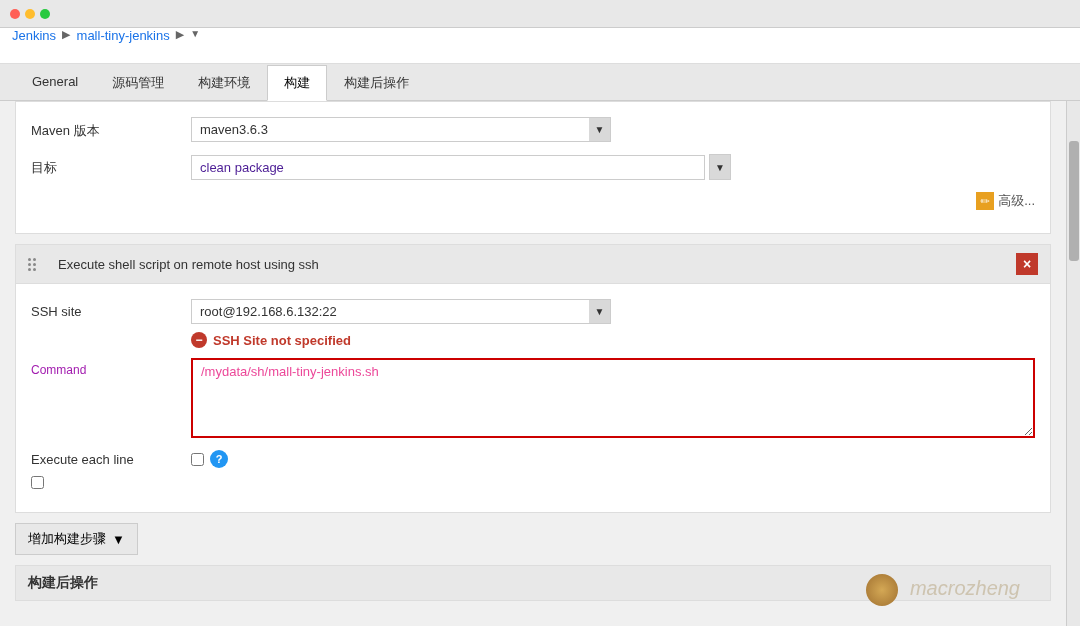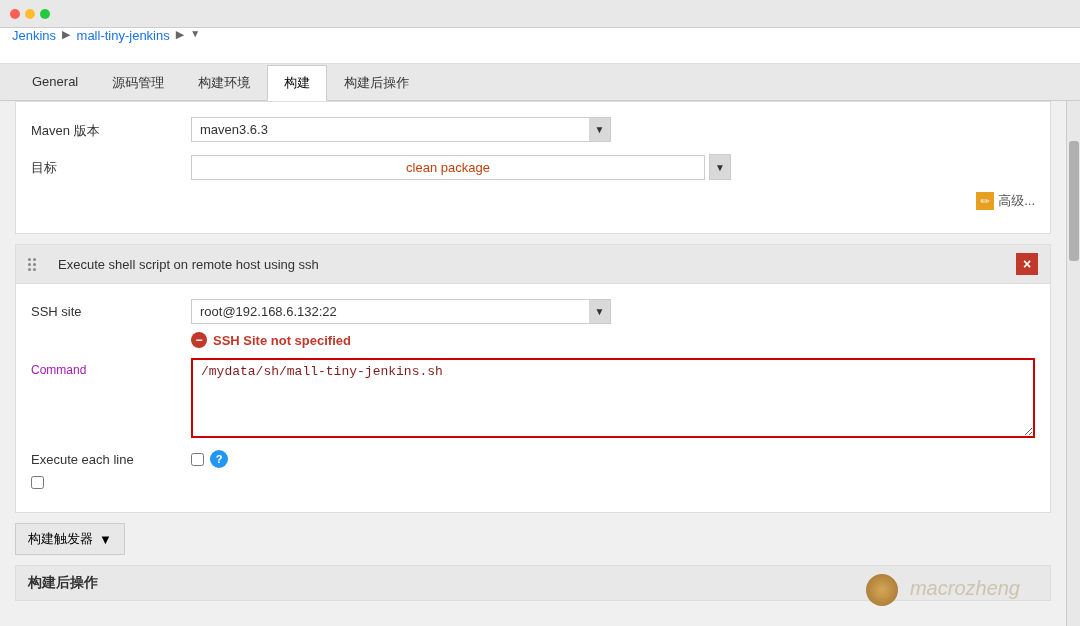--- a/index.html
+++ b/index.html
@@ -170,22 +170,21 @@
       display: flex;
       align-items: center;
       gap: 4px;
       max-width: 540px;
     }
     .target-input {
       flex: 1;
       padding: 4px 8px;
       border: 1px solid #ccc;
       font-size: 13px;
-      color: #c2410c;
-      text-align: center;
+      color: #4c1d95;
     }
     .target-dropdown-btn {
       width: 22px;
       height: 26px;
       background: #d9d9d9;
       border: 1px solid #ccc;
       display: flex;
       align-items: center;
       justify-content: center;
       cursor: pointer;
@@ -330,23 +329,23 @@
       padding-top: 5px;
       font-size: 12px;
       color: #a21caf;
     }
     .command-textarea {
       flex: 1;
       height: 80px;
       padding: 4px 8px;
       border: 2px solid #cc0000;
       font-size: 13px;
-      font-family: Liberation Mono, monospace;
+      font-family: Liberation Sans, sans-serif;
       resize: both;
-      color: #7f1d1d;
+      color: #ec4899;
     }
 
     
     .checkbox-row {
       display: flex;
       align-items: center;
       margin-bottom: 8px;
     }
     .checkbox-label {
       width: 160px;
@@ -547,21 +546,21 @@
           <div class="checkbox-field">
             <input type="checkbox" style="">
           </div>
         </div>
 
       </div>
     </div>
 
     <div class="bottom-section">
       <button class="add-build-step-btn">
-        <span>构建触发器</span>
+        <span>增加构建步骤</span>
         <span>▼</span>
       </button>
     </div>
 
     <div class="post-build-label">构建后操作</div>
 
     <div class="footer-buttons">
       
       
     </div>

